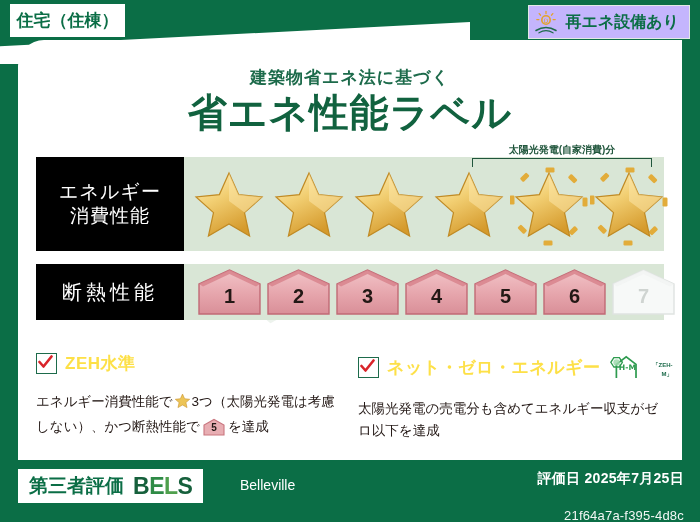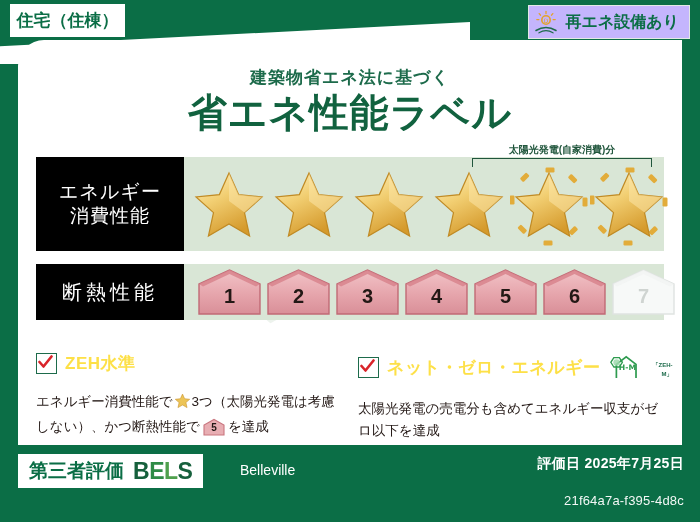--- a/index.html
+++ b/index.html
@@ -140,21 +140,21 @@
   .inline-star{display:inline-block;vertical-align:-3px;margin:0 1px;}
   .inline-house{display:inline-block;vertical-align:-5px;margin:0 2px;position:relative;width:24px;height:18px;}
   .inline-house .ihn{
     position:absolute;left:0;top:0;width:24px;height:18px;
     display:flex;align-items:center;justify-content:center;
     font-size:10px;font-weight:bold;color:#231815;padding-top:3px;box-sizing:border-box;
   }
 
   
   .footer{
-    position:absolute;left:0;bottom:15px;width:700px;height:62px;
+    position:absolute;left:0;bottom:0;width:700px;height:62px;
     background:#0b6e46;z-index:7;
   }
   .bels-chip{
     position:absolute;left:18px;top:9px;height:34px;background:#ffffff;
     display:flex;align-items:center;padding:0 11px;gap:9px;
   }
   .bels-jp{font-size:19px;font-weight:bold;color:#0b6e46;letter-spacing:0px;}
   .bels-en{font-size:23px;font-weight:bold;letter-spacing:-0.5px;}
   .bels-en b{font-weight:bold;}
   .bels-b{color:#16603c;}

